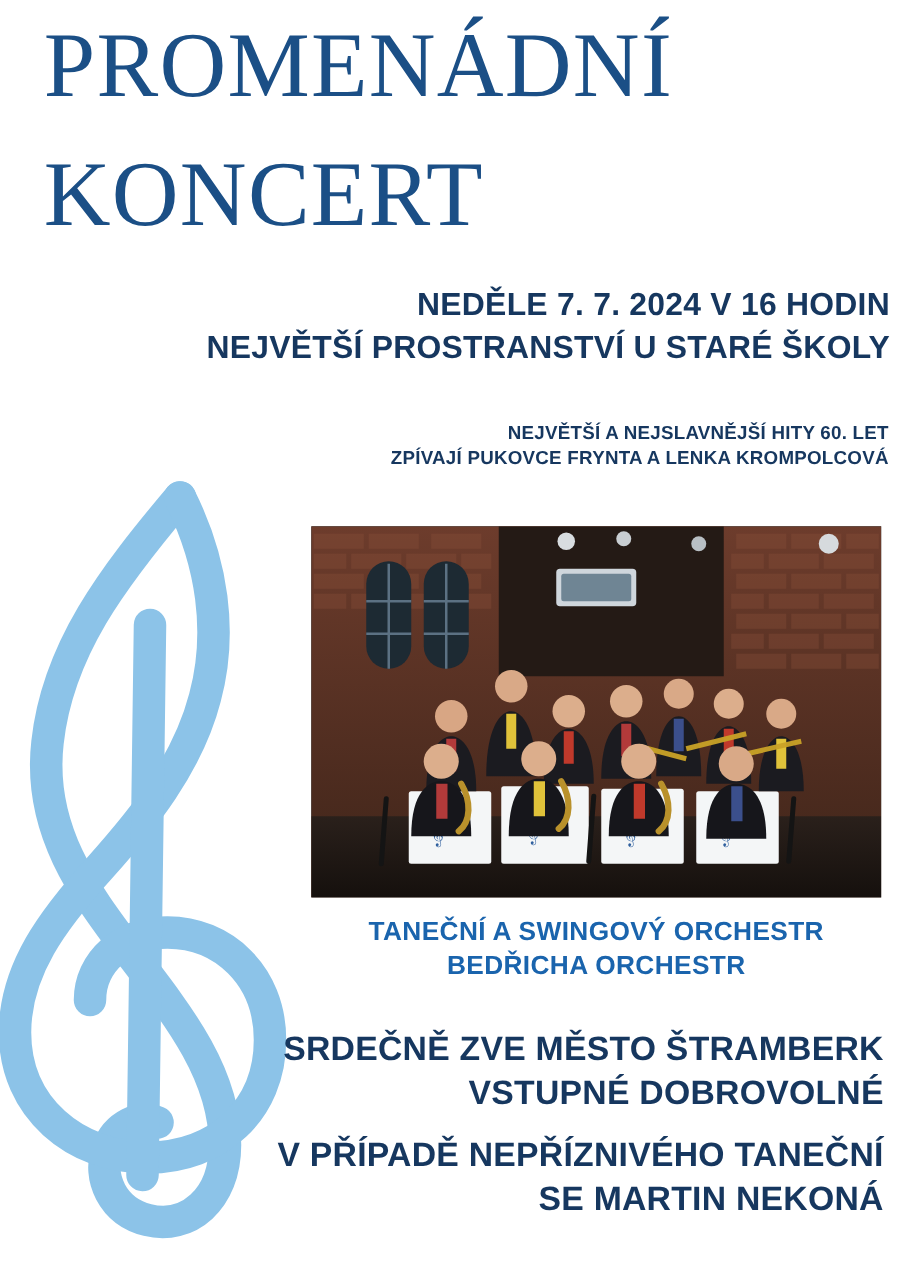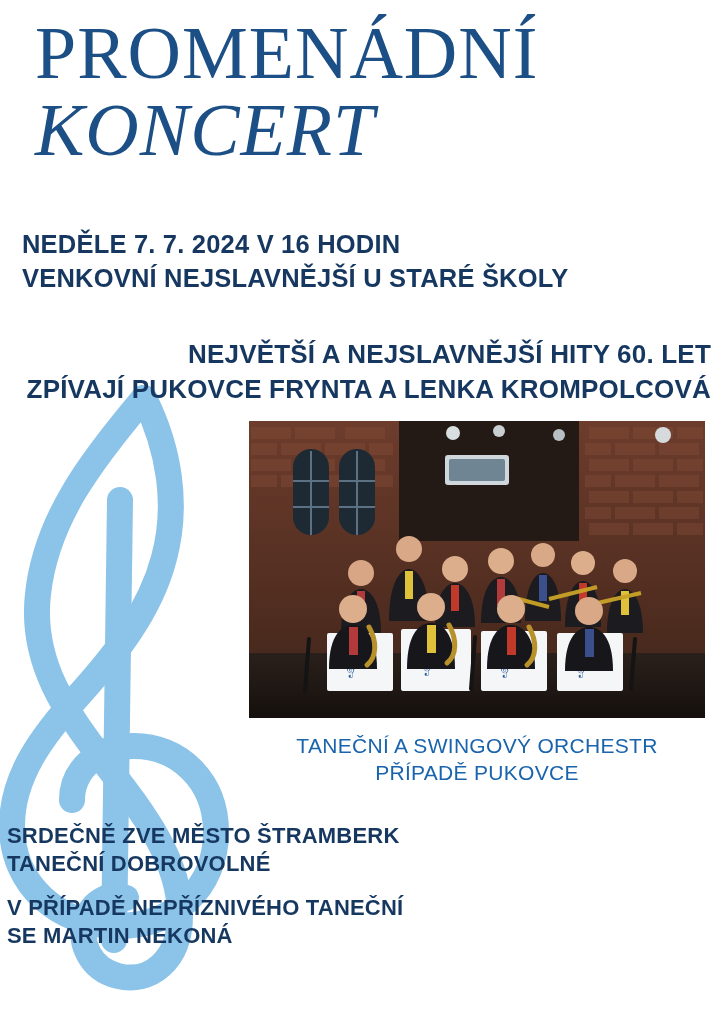--- a/index.html
+++ b/index.html
@@ -38,47 +38,47 @@
   .title-line {
     font-family: "Liberation Serif", serif;
     color: #1b4f86;
     font-size: 74px;
     line-height: 0.96;
     letter-spacing: 1px;
     font-weight: 400;
     white-space: nowrap;
   }
   .title-line.l2 {
-    margin-top: 6px;
-    font-style: italic;
+    margin-top: 32px;
   }
 
   
   .info-left {
     position: absolute;
     left: 22px;
     top: 228px;
     width: 690px;
     color: #16375f;
     font-weight: bold;
     font-size: 25.5px;
     line-height: 1.32;
     letter-spacing: 0.2px;
+    text-align: right;
   }
 
   
   .info-right {
     position: absolute;
     right: 10px;
     top: 337px;
     width: 700px;
     text-align: right;
     color: #16375f;
     font-weight: bold;
-    font-size: 26px;
+    font-size: 15px;
     line-height: 1.36;
     letter-spacing: 0.2px;
   }
 
   
   .photo {
     position: absolute;
     left: 249px;
     top: 421px;
     width: 456px;
@@ -90,36 +90,36 @@
   .photo svg { display: block; }
 
   
   .orchestra {
     position: absolute;
     left: 249px;
     top: 733px;
     width: 456px;
     text-align: center;
     color: #1a64ad;
-    font-weight: normal;
+    font-weight: bold;
     font-size: 21px;
     line-height: 1.28;
     letter-spacing: 0.3px;
   }
 
   
   .bottom {
     position: absolute;
     right: 14px;
     top: 822px;
     width: 700px;
-    text-align: left;
+    text-align: right;
     color: #16375f;
     font-weight: bold;
-    font-size: 22px;
+    font-size: 27px;
     line-height: 1.28;
     letter-spacing: 0.2px;
   }
   .bottom .gap {
     display: block;
     height: 16px;
   }
 </style>
 </head>
 <body>
@@ -149,21 +149,21 @@
     </svg>
   </div>
 
   <div class="title-block">
     <div class="title-line l1">PROMENÁDNÍ</div>
     <div class="title-line l2">KONCERT</div>
   </div>
 
   <div class="info-left">
     <div>NEDĚLE 7. 7. 2024 V 16 HODIN</div>
-    <div>VENKOVNÍ NEJSLAVNĚJŠÍ U STARÉ ŠKOLY</div>
+    <div>NEJVĚTŠÍ PROSTRANSTVÍ U STARÉ ŠKOLY</div>
   </div>
 
   <div class="info-right">
     <div>NEJVĚTŠÍ A NEJSLAVNĚJŠÍ HITY 60. LET</div>
     <div>ZPÍVAJÍ PUKOVCE FRYNTA A LENKA KROMPOLCOVÁ</div>
   </div>
 
   <div class="photo">
     <svg viewBox="0 0 456 297" width="456" height="297" xmlns="http://www.w3.org/2000/svg">
       <defs>
@@ -329,24 +329,24 @@
         <path d="M226 216 L222 268"></path>
         <path d="M386 218 L382 268"></path>
       </g>
 
       <rect x="0" y="0" width="456" height="297" fill="none"></rect>
     </svg>
   </div>
 
   <div class="orchestra">
     <div>TANEČNÍ A SWINGOVÝ ORCHESTR</div>
-    <div>PŘÍPADĚ PUKOVCE</div>
+    <div>BEDŘICHA ORCHESTR</div>
   </div>
 
   <div class="bottom">
     <div>SRDEČNĚ ZVE MĚSTO ŠTRAMBERK</div>
-    <div>TANEČNÍ DOBROVOLNÉ</div>
+    <div>VSTUPNÉ DOBROVOLNÉ</div>
     <span class="gap"></span>
     <div>V PŘÍPADĚ NEPŘÍZNIVÉHO TANEČNÍ</div>
     <div>SE MARTIN NEKONÁ</div>
   </div>
 
 </div>
 
 </body></html>

